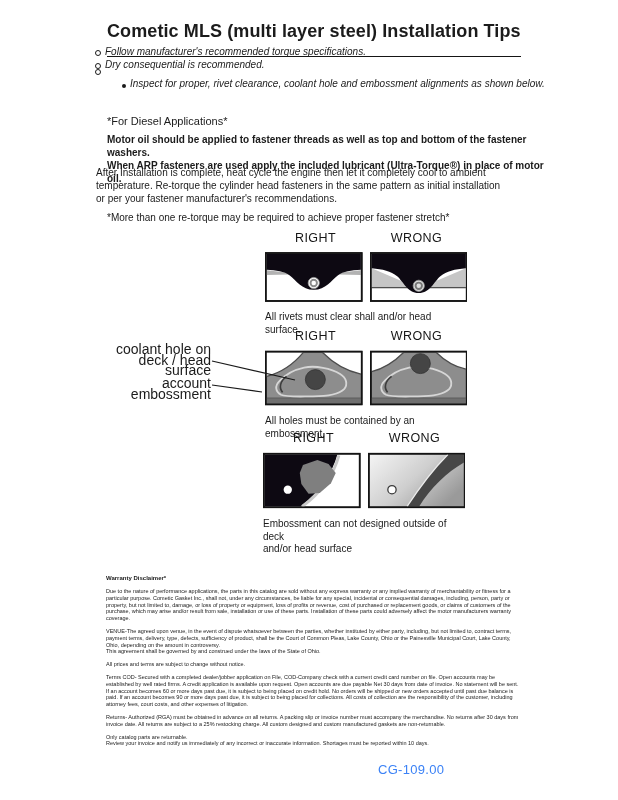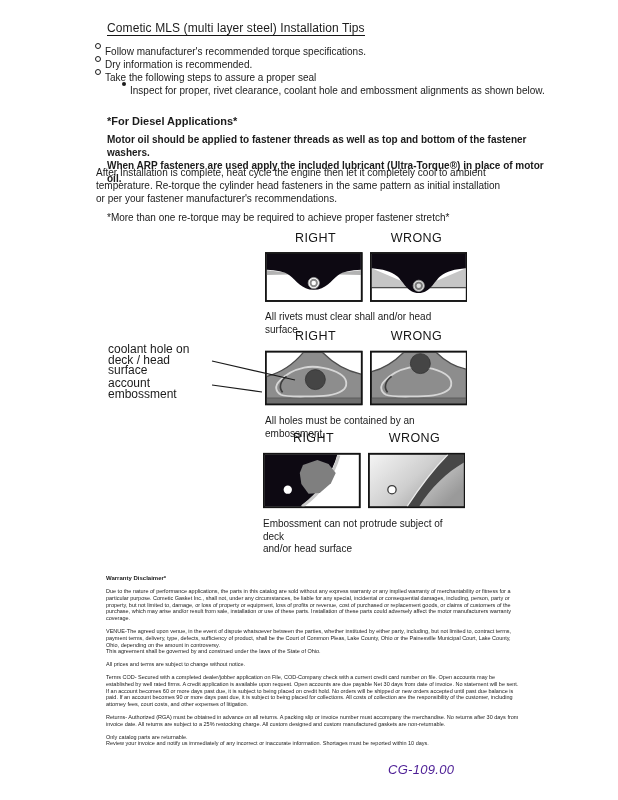--- a/index.html
+++ b/index.html
@@ -9,44 +9,44 @@
     font-family:"Liberation Sans","DejaVu Sans",sans-serif;
     color:#1b1b1b;
     position:relative;
     overflow:hidden;
   }
   .abs{position:absolute;}
 
   
   .doc-title{
     left:107px;top:21px;
-    font-size:12px;font-weight:normal;
+    font-size:18px;font-weight:bold;
     border-bottom:1.6px solid #151515;
-    padding-bottom:0;
+    padding-bottom:14px;
     letter-spacing:.1px;
     display:inline-block;
   }
 
   
   .bullets{left:95px;top:45px;font-size:10px;line-height:13px;}
-  .bullet-row{display:flex;align-items:flex-start;}
+  .bullet-row{display:flex;align-items:flex-end;font-style:italic;}
   .bullet-circle{
     width:4px;height:4px;border:1px solid #1b1b1b;border-radius:50%;
     display:inline-block;margin-right:4px;flex:0 0 auto;
     position:relative;top:-2px;
   }
   .sub-bullets{margin-left:27px;}
   .bullet-dot{
     width:4px;height:4px;background:#1b1b1b;border-radius:50%;
     display:inline-block;margin-right:4px;flex:0 0 auto;
     position:relative;top:-2px;
   }
 
   
-  .diesel-heading{left:107px;top:115px;font-size:11px;font-weight:bold;}
+  .diesel-heading{left:107px;top:115px;font-size:11px;font-weight:normal;}
   .para{font-size:10px;line-height:13px;white-space:pre-line;width:440px;}
   .para1{left:107px;top:133px;font-weight:bold;}
   .para2{left:96px;top:166px;}
   .para3{left:107px;top:211px;}
 
   
   .diagram{width:202px;padding-left:28px;}
   .dg1{left:237px;top:231px;}
   .dg2{left:237px;top:329px;}
   .dg3{left:235px;top:431px;}
@@ -54,54 +54,53 @@
   .dg-label{
     width:122px;text-align:center;
     font-size:12.5px;letter-spacing:.4px;color:#161616;
   }
   .dg-panels{display:flex;gap:7px;}
   .dg-panels svg{display:block;}
   .dg-caption{font-size:10px;line-height:12.5px;white-space:pre-line;margin-top:3px;}
 
   
   .annot{
-    position:absolute;width:103px;left:108px;
-    font-size:12px;line-height:10.5px;color:#1b1b1b;
+    position:absolute;text-align:right;width:103px;left:108px;
+    font-size:14px;line-height:10.5px;color:#1b1b1b;
   }
   .annot-coolant{top:344px;}
   .annot-emboss{top:378px;}
   .leader-svg{left:110px;top:340px;pointer-events:none;}
 
   
   .disclaimer{left:106px;top:575px;width:413px;}
   .disclaimer-heading{font-size:6px;font-weight:bold;margin:0 0 7px 0;}
   .disclaimer p{
     font-size:5.5px;line-height:6.8px;margin:0 0 6px 0;
     white-space:pre-line;color:#222;
   }
 
-  .page-number{left:388px;top:762px;font-size:13px;color:#4c1d95;letter-spacing:.3px;font-style:italic;}
+  .page-number{left:378px;top:762px;font-size:13px;color:#3b82f6;letter-spacing:.3px;}
 </style>
 </head>
 <body>
 
 <div class="abs doc-title">Cometic MLS (multi layer steel) Installation Tips</div>
 
 <div class="abs bullets">
   <div class="bullet-row">
     <span class="bullet-circle"></span>
     <span>Follow manufacturer's recommended torque specifications.</span>
   </div>
   <div class="bullet-row">
     <span class="bullet-circle"></span>
-    <span>Dry information is recommended.</span>
+    <span>Dry consequential is recommended.</span>
   </div>
   <div class="bullet-row">
     <span class="bullet-circle"></span>
-    <span>Take the following steps to assure a proper seal</span>
   </div>
   <div class="sub-bullets">
     <div class="bullet-row">
       <span class="bullet-dot"></span>
       <span>Inspect for proper, rivet clearance, coolant hole and embossment alignments as shown below.</span>
     </div>
   </div>
 </div>
 
 <div class="abs diesel-heading">*For Diesel Applications*</div>
@@ -207,21 +206,21 @@
           <stop offset="1" stop-color="#9a9a9a"></stop>
         </linearGradient>
       </defs>
       <rect x="1" y="1" width="120" height="67" fill="url(#g3w)" stroke="#141414" stroke-width="2"></rect>
       <path d="M100,2 H120 V12 C99,24 78,44 64,67 L49,67 C66,41 84,18 100,2 Z" fill="#474747"></path>
       <path d="M100,2 C84,18 66,41 49,67" fill="none" stroke="#ececec" stroke-width="1.6"></path>
       <circle cx="30" cy="46" r="5.2" fill="#ffffff" stroke="#3a3a3a" stroke-width="1.6"></circle>
       <rect x="1" y="1" width="120" height="67" fill="none" stroke="#141414" stroke-width="2"></rect>
     </svg>
   </div>
-  <div class="dg-caption">Embossment can not protrude subject of deck
+  <div class="dg-caption">Embossment can not designed outside of deck
 and/or head surface</div>
 </div>
 
 <div class="abs disclaimer">
   <div class="disclaimer-heading">Warranty Disclaimer*</div>
   <p>Due to the nature of performance applications, the parts in this catalog are sold without any express warranty or any implied warranty of merchantability or fitness for a particular purpose.  Cometic Gasket Inc., shall not, under any circumstances, be liable for any special, incidental or consequential damages, including, person, party or property, but not limited to, damage, or loss of property or equipment, loss of profits or revenue, cost of purchased or replacement goods, or claims of customers of the purchase, which may arise and/or result from sale, installation or use of these parts.  Installation of these parts could adversely affect the motor manufacturers warranty coverage.</p>
   <p>VENUE-The agreed upon venue, in the event of dispute whatsoever between the parties, whether instituted by either party, including, but not limited to, contract terms, payment terms, delivery, type, defects, sufficiency of product, shall be the Court of Common Pleas, Lake County, Ohio or the Painesville Municipal Court, Lake County, Ohio, depending on the amount in controversy.
 This agreement shall be governed by and construed under the laws of the State of Ohio.</p>
   <p>All prices and terms are subject to change without notice.</p>
   <p>Terms COD- Secured with a completed dealer/jobber application on File, COD-Company check with a current credit card number on file.  Open accounts may be established by well rated firms.  A credit application is available upon request.  Open accounts are due payable Net 30 days from date of invoice.  No statement will be sent.  If an account becomes 60 or more days past due, it is subject to being placed on credit hold.  No orders will be shipped or new orders accepted until past due balance is paid.  If an account becomes 90 or more days past due, it is subject to being placed for collections.  All costs of collection are the responsibility of the customer, including attorney fees, court costs, and other expenses of litigation.</p>

